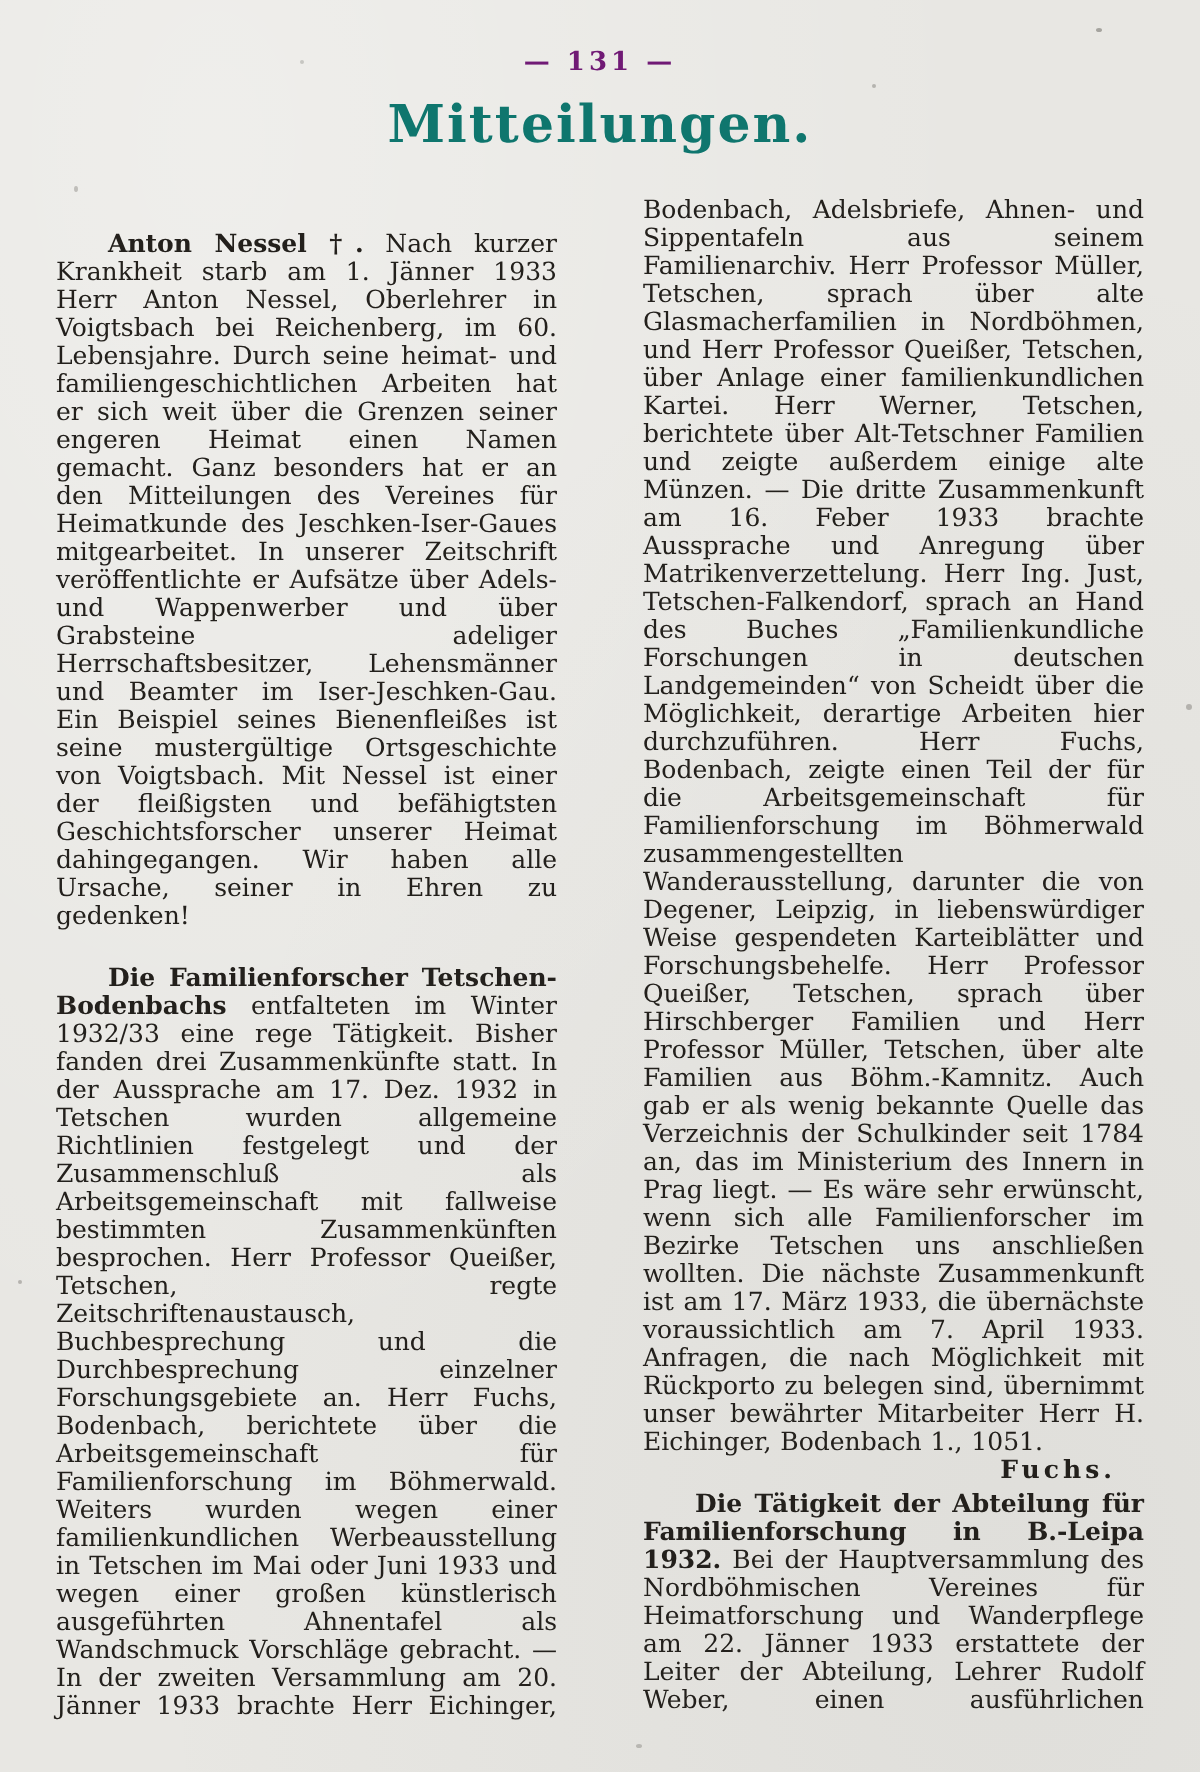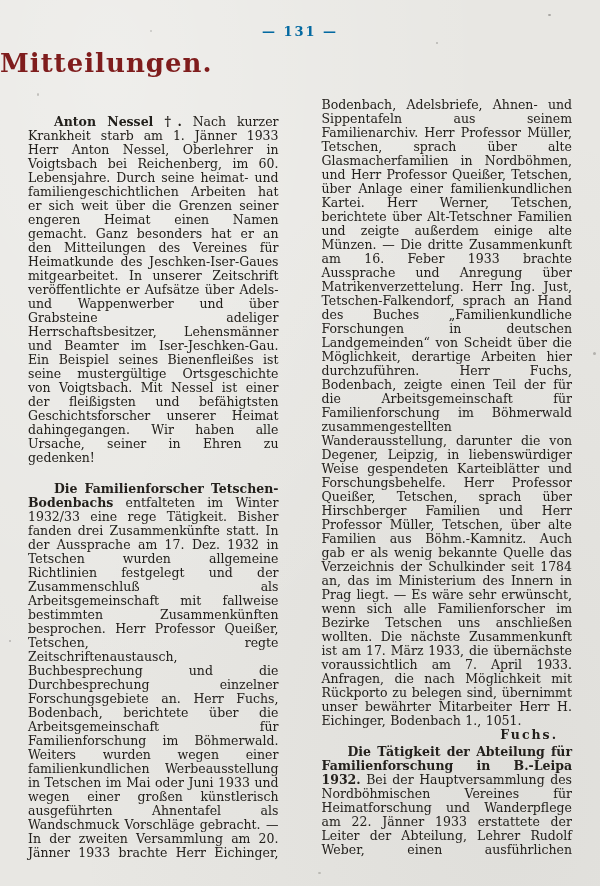--- a/index.html
+++ b/index.html
@@ -24,32 +24,33 @@
   }
   .page-number {
     position: absolute;
     top: 24px;
     left: 0;
     width: 100%;
     text-align: center;
     font-size: 13px;
     font-weight: bold;
     letter-spacing: 2px;
-    color: #0369a1;
+    color: #701a75;
   }
   .title {
     position: absolute;
     top: 48px;
     left: 0;
     width: 100%;
     margin: 0;
+    text-align: center;
     font-size: 26px;
     font-weight: bold;
     letter-spacing: 1px;
-    color: #7f1d1d;
+    color: #0f766e;
   }
   .columns {
     position: absolute;
     top: 98px;
     left: 11px;
     width: 578px;
     height: 772px;
     overflow: hidden;
     column-count: 2;
     column-gap: 9px;

